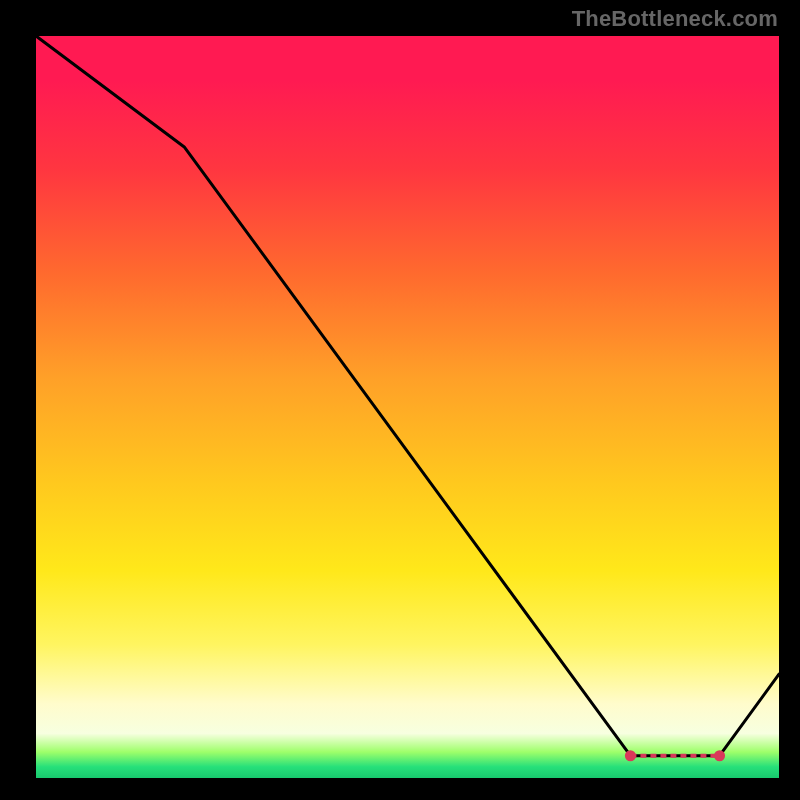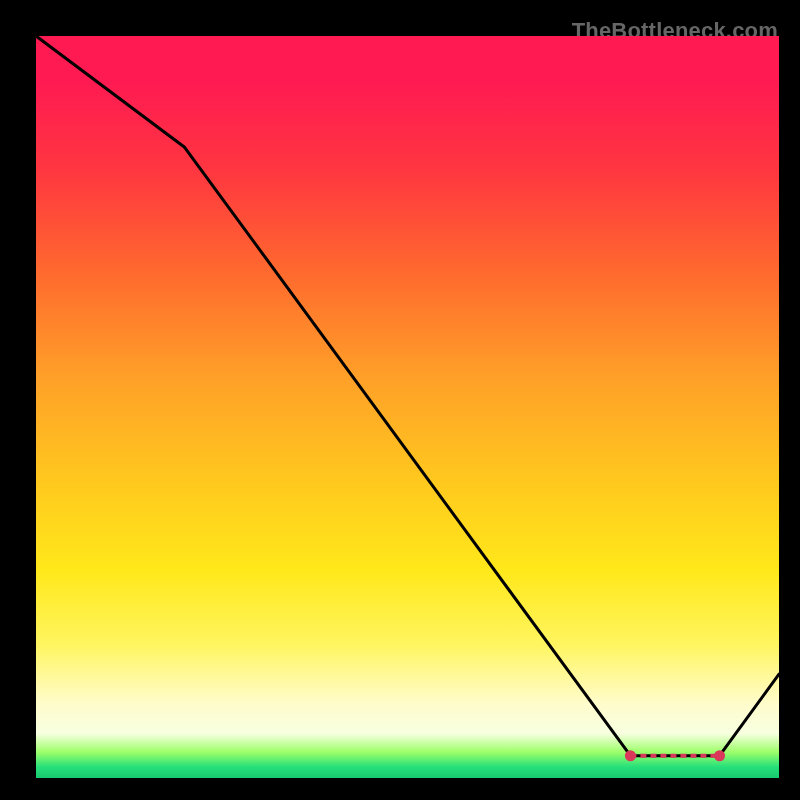--- a/index.html
+++ b/index.html
@@ -36,21 +36,21 @@
       #fff560 82%,
       #fffccc 90%,
       #f7ffe0 94%,
       #9eff6a 96.5%,
       #26e07a 98.5%,
       #18c96e 100%
     );
   }
   .watermark {
     position: absolute;
-    top: 18px;
+    top: 6px;
     right: 22px;
     color: #666;
     font-size: 22px;
     font-weight: 600;
     letter-spacing: 0.2px;
     user-select: none;
   }
   svg.overlay {
     position: absolute;
     left: 36px;

